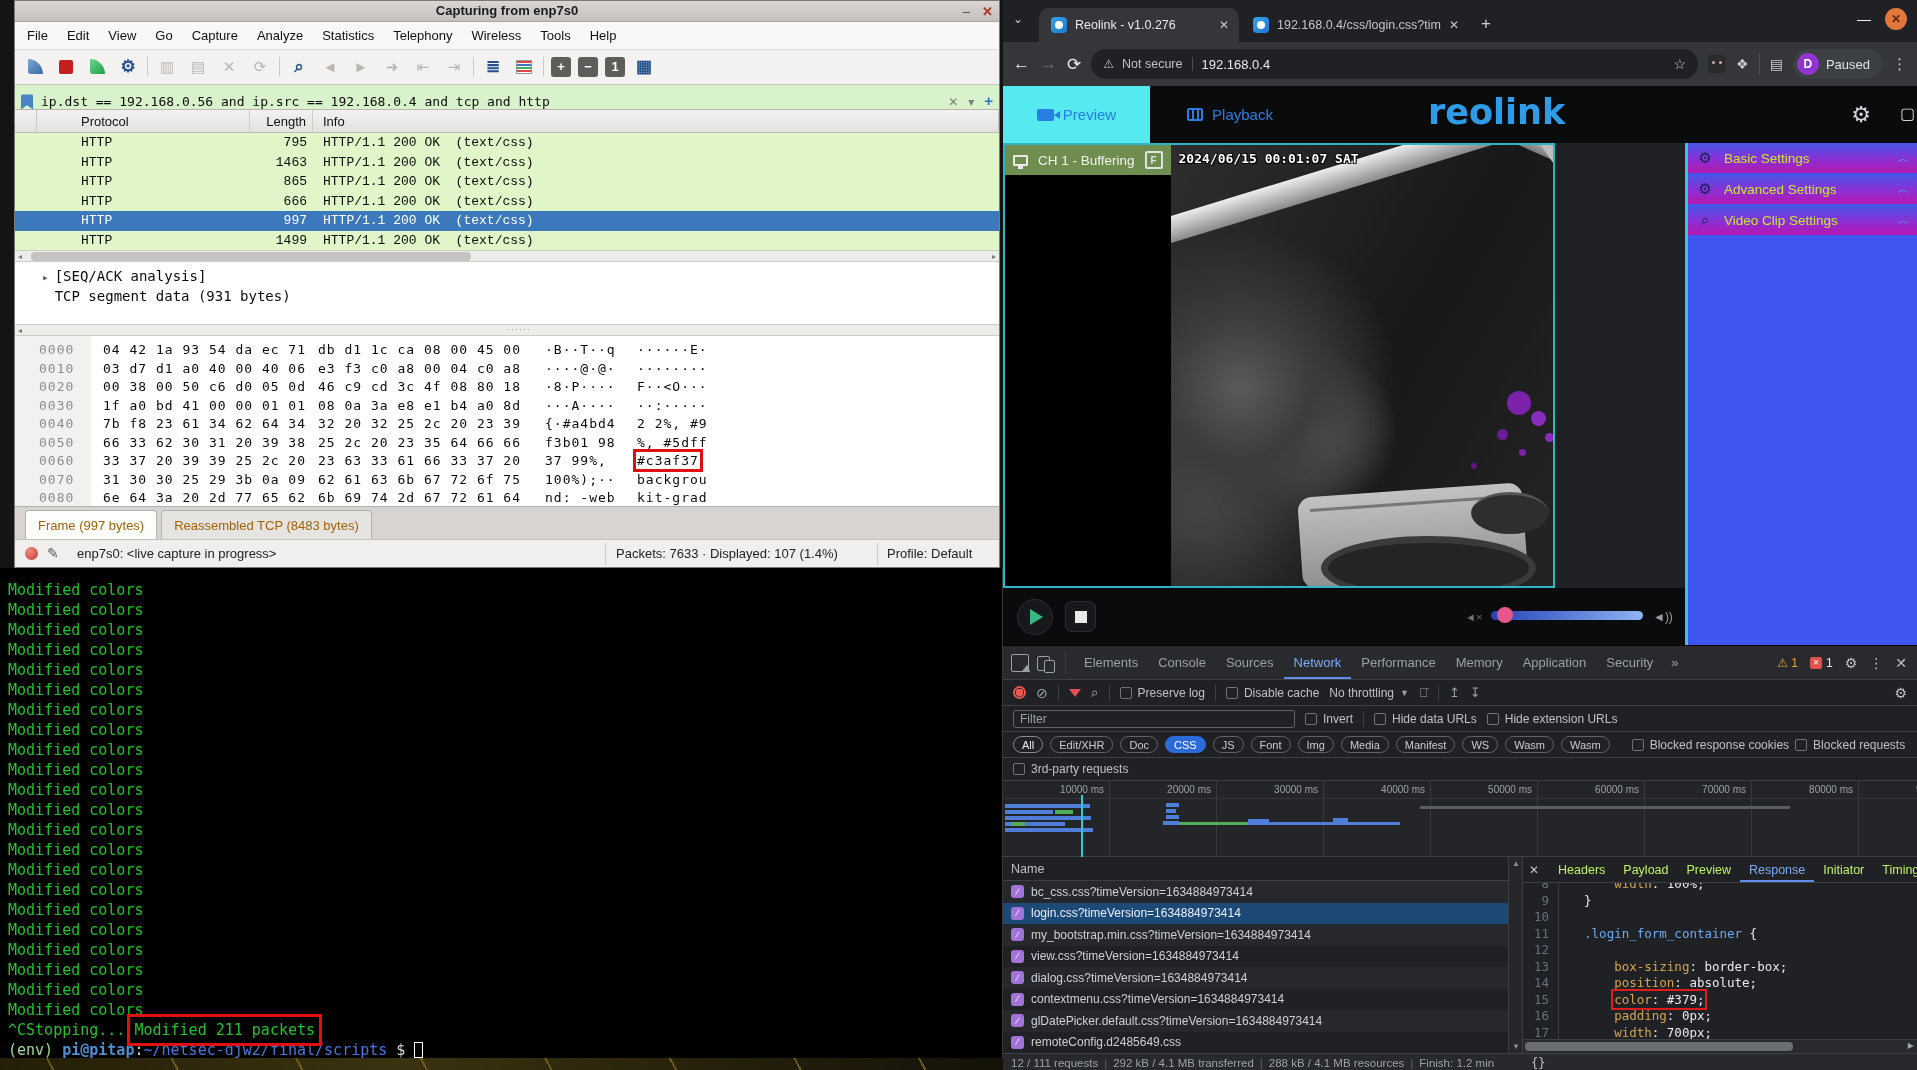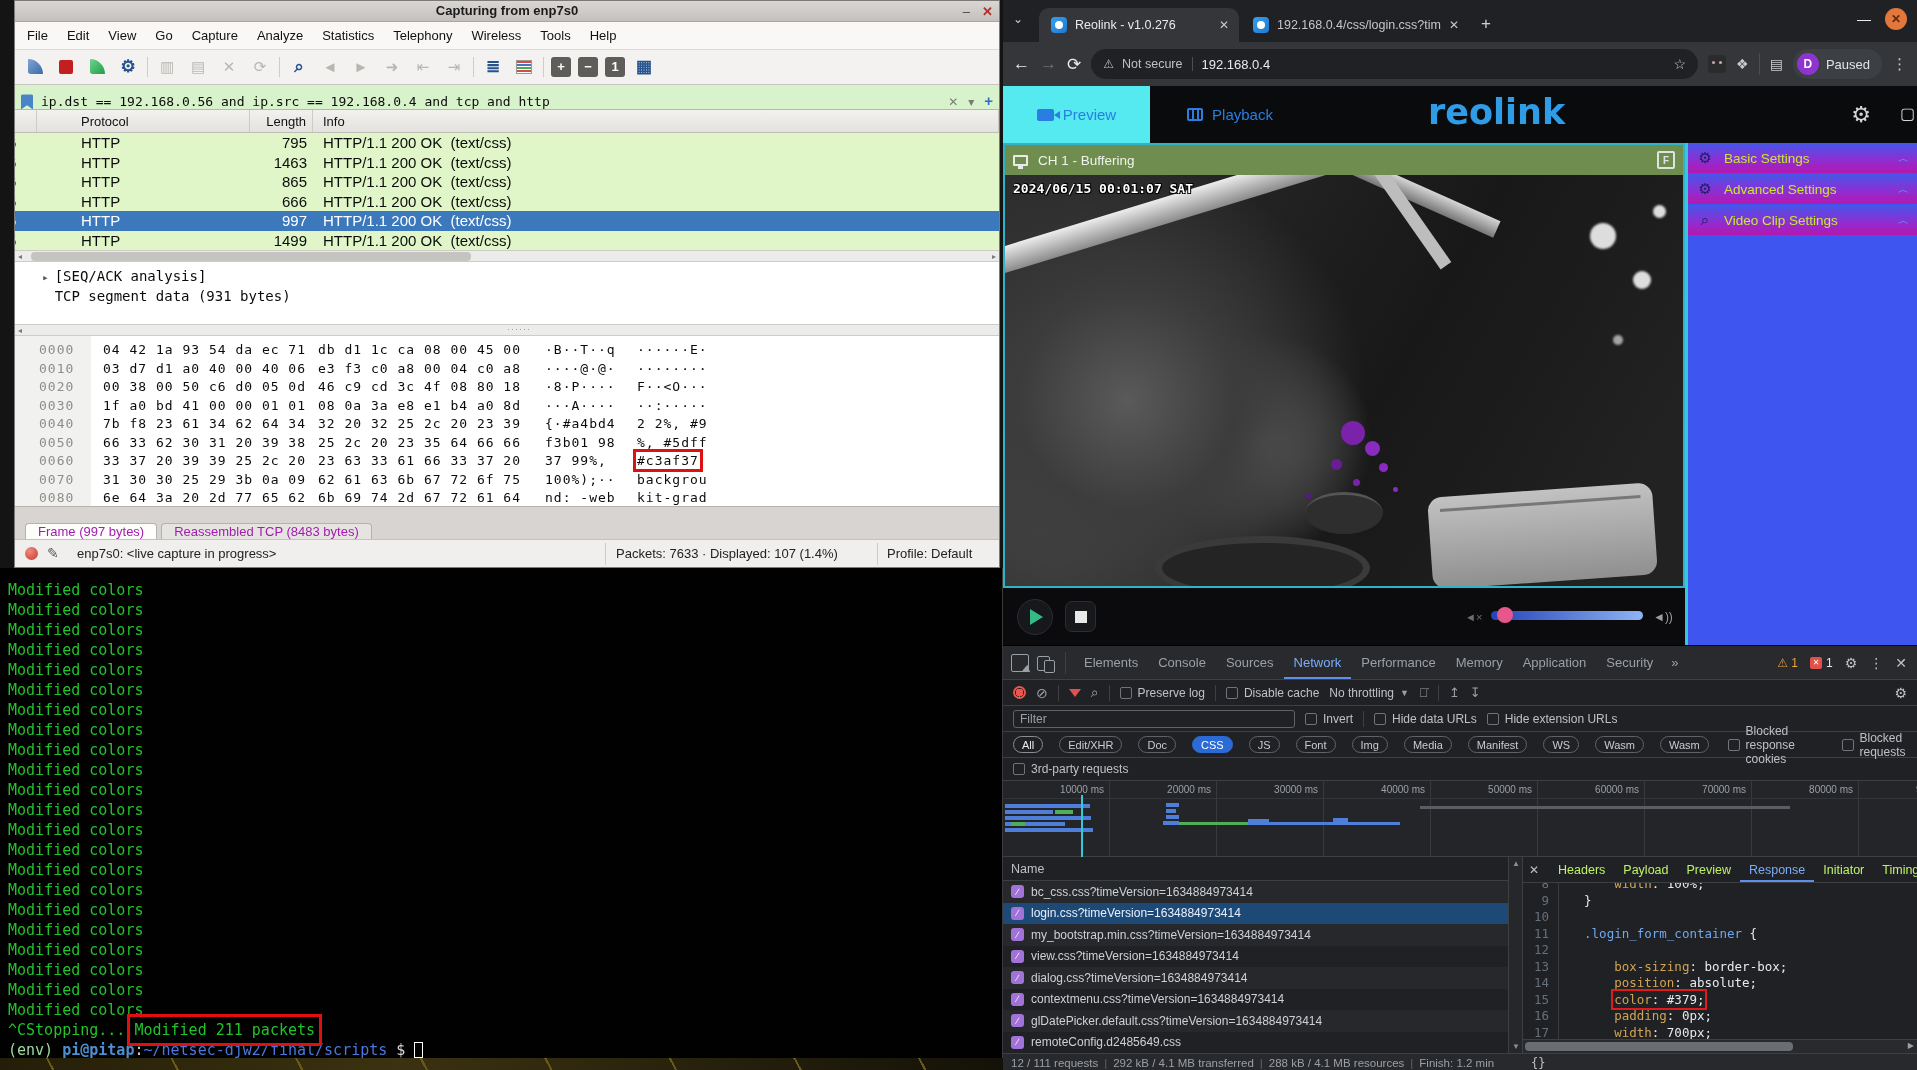--- a/index.html
+++ b/index.html
@@ -37,42 +37,42 @@
   .ws-filter .ftext{font-size:13px;color:#0c0c0c;flex:1}
   .ws-filter .fic{color:#7a7a7a;font-size:12px;margin-left:10px}
   .ws-filter .plus{color:#2f6fc4;font-weight:bold;font-size:15px;margin-left:10px}
   .pk-header{height:23px;background:linear-gradient(#f2f1ef,#e4e2df);border-bottom:1px solid #c0bdb9;display:flex;font-size:13px;color:#111;align-items:center}
   .pk-header .c{border-right:1px solid #cfccc8;height:100%;display:flex;align-items:center}
   .c-num{width:22px}
   .c-proto{width:213px;padding-left:44px}
   .c-len{width:63px;justify-content:flex-end;padding-right:6px}
   .c-info{flex:1;padding-left:10px}
   .pk-rows{height:117px;overflow:hidden;background:#fff}
-  .pk-row{display:flex;height:19.5px;line-height:19.5px;background:#e0f6c8;color:#0c0c0c;font-family:Liberation Sans, sans-serif;font-size:15px;white-space:pre}
+  .pk-row{display:flex;height:19.5px;line-height:19.5px;background:#e0f6c8;color:#0c0c0c;font-family:Liberation Mono, monospace;font-size:13px;white-space:pre}
   .pk-row.sel{background:#3c79bc;color:#fff}
   .pk-row .c-num{overflow:hidden;color:inherit}
   .pk-row .c-num i{font-style:normal;display:inline-block;margin-left:-7px}
   .ws-hscroll{height:12px;background:#ececea;border-top:1px solid #cfccc8;border-bottom:1px solid #cfccc8;position:relative}
   .ws-hscroll .thumb{position:absolute;left:16px;top:1px;height:9px;width:440px;background:#c6c4c1;border-radius:4px}
   .ws-hscroll .ar{position:absolute;top:0;font-size:8px;color:#7a7876;line-height:11px}
   .ws-hscroll .dots{position:absolute;left:50%;top:-1px;color:#9a9896;font-size:9px;letter-spacing:1px}
   .ws-details{height:63px;background:#fff;padding:5px 0 0 27px;font-family:"DejaVu Sans Mono",monospace;font-size:14px;color:#0b0b0b}
   .ws-details .dl{line-height:19.5px;white-space:pre}
   .ws-details .tri{color:#555;margin-right:6px;font-size:11px}
   .ws-hex{height:170px;background:#fff;position:relative;padding-top:5px;font-family:"DejaVu Sans Mono",monospace;font-size:13px}
   .ws-hex .offcol{position:absolute;left:0;top:0;width:76px;height:100%;background:#f1f1f0}
   .hexrow{position:relative;height:18.5px;line-height:18.5px;white-space:pre;letter-spacing:1px}
   .hexrow .off{position:absolute;left:24px;color:#8f8d8a}
   .hexrow .h1{position:absolute;left:88px;color:#0b0b0b}
   .hexrow .h2{position:absolute;left:303px;color:#0b0b0b}
   .hexrow .a1{position:absolute;left:530px;color:#0b0b0b}
   .hexrow .a2{position:absolute;left:622px;color:#0b0b0b}
   .hexhl{outline:3px solid #e01010;outline-offset:1px}
   .ws-tabs{height:33px;background:#d7d4d1;border-top:1px solid #b5b2ae;display:flex;align-items:flex-end;padding-left:10px;gap:4px}
-  .ws-tab{height:16px;display:flex;align-items:center;padding:0 12px;font-size:13px;color:#a21caf;background:#e6e4e1;border:1px solid #b5b2ae;border-bottom:none;border-radius:4px 4px 0 0}
+  .ws-tab{height:29px;display:flex;align-items:center;padding:0 12px;font-size:13px;color:#a16207;background:#e6e4e1;border:1px solid #b5b2ae;border-bottom:none;border-radius:4px 4px 0 0}
   .ws-tab.active{background:#fdfdfc;font-weight:normal}
   .ws-status{height:28px;background:#f0efed;border-top:1px solid #c5c2be;position:relative;font-size:13px;color:#222}
   .ws-status .dot{position:absolute;left:10px;top:7px;width:13px;height:13px;border-radius:50%;background:radial-gradient(circle at 35% 30%,#f08a80,#c23b30)}
   .ws-status .pen{position:absolute;left:32px;top:5px;color:#555;font-size:14px}
   .ws-status .lt{position:absolute;left:62px;top:6px}
   .ws-status .pk{position:absolute;left:601px;top:6px}
   .ws-status .pf{position:absolute;left:872px;top:6px}
   .ws-status .vs{position:absolute;top:3px;width:1px;height:22px;background:#cfccc8}
 
   
@@ -124,21 +124,21 @@
   .rl-tab{display:flex;align-items:center;justify-content:center;gap:9px;font-size:15px;color:#2a7de1}
   .rl-tab.preview{width:147px;background:#55e9f0}
   .rl-tab.playback{width:160px}
   .cam-ic{width:17px;height:12px;background:#2a7de1;border-radius:2px;position:relative}
   .cam-ic::after{content:"";position:absolute;right:-6px;top:2px;border-left:6px solid #2a7de1;border-top:4px solid transparent;border-bottom:4px solid transparent;transform:rotate(180deg)}
   .film-ic{width:16px;height:13px;border:2px solid #2a7de1;border-radius:2px;background:repeating-linear-gradient(90deg,transparent 0 3px,#2a7de1 3px 5px)}
   .rl-logo{position:absolute;left:54%;top:6px;transform:translateX(-50%);font-size:35px;font-weight:bold;color:#2f9ce8;letter-spacing:0;font-family:"DejaVu Sans",sans-serif}
   .rl-gear{position:absolute;right:46px;top:16px;color:#d4d7da;font-size:22px}
   .rl-edge{position:absolute;right:2px;top:18px;color:#d4d7da;font-size:16px}
 
-  .rl-video{position:absolute;left:0;top:143px;width:682px;height:445px;border:2px solid #2fb3c8;background:#000;display:flex;flex-direction:column}
+  .rl-video{position:absolute;left:0;top:143px;width:552px;height:445px;border:2px solid #2fb3c8;background:#000;display:flex;}
   .chbar{height:30px;background:#6e8d4e;display:flex;align-items:center;padding:0 8px;gap:10px}
   .mon-ic{width:15px;height:11px;border:2px solid #e9ece6;border-radius:1px;position:relative}
   .mon-ic::after{content:"";position:absolute;left:3px;bottom:-5px;width:5px;height:3px;background:#e9ece6}
   .chbar .cht{color:#f0f2ec;font-size:13.5px;flex:1}
   .fs-ic{width:18px;height:18px;border:2px solid #dfe3e0;border-radius:2px;color:#dfe3e0;font-size:10px;font-weight:bold;display:flex;align-items:center;justify-content:center}
   .cam{flex:1;position:relative;overflow:hidden;background:
       radial-gradient(circle at 18% 55%,#5a5a5a 0,#3c3c3c 18%,transparent 40%),
       radial-gradient(circle at 38% 65%,#666 0,transparent 22%),
       radial-gradient(circle at 8% 80%,#4a4a4a 0,transparent 30%),
       linear-gradient(120deg,#2e2e2e,#181818 55%,#222 90%)}
@@ -574,21 +574,21 @@
       <span class="lblgrp">
           <span class="cb"></span>
           <span>Hide data URLs</span>
         </span>
       <span class="lblgrp">
           <span class="cb"></span>
           <span>Hide extension URLs</span>
         </span>
     </div>
     <div class="dt-row dt-chiprow">
-      <span id="dt-chips" style="display:flex;gap:16px;align-items:flex-start">
+      <span id="dt-chips" style="display:flex;gap:7px;align-items:flex-start">
           <span class="chip  allc">All</span>
           <span class="chip  ">Edit/XHR</span>
           <span class="chip  ">Doc</span>
           <span class="chip active ">CSS</span>
           <span class="chip  ">JS</span>
           <span class="chip  ">Font</span>
           <span class="chip  ">Img</span>
           <span class="chip  ">Media</span>
           <span class="chip  ">Manifest</span>
           <span class="chip  ">WS</span>

